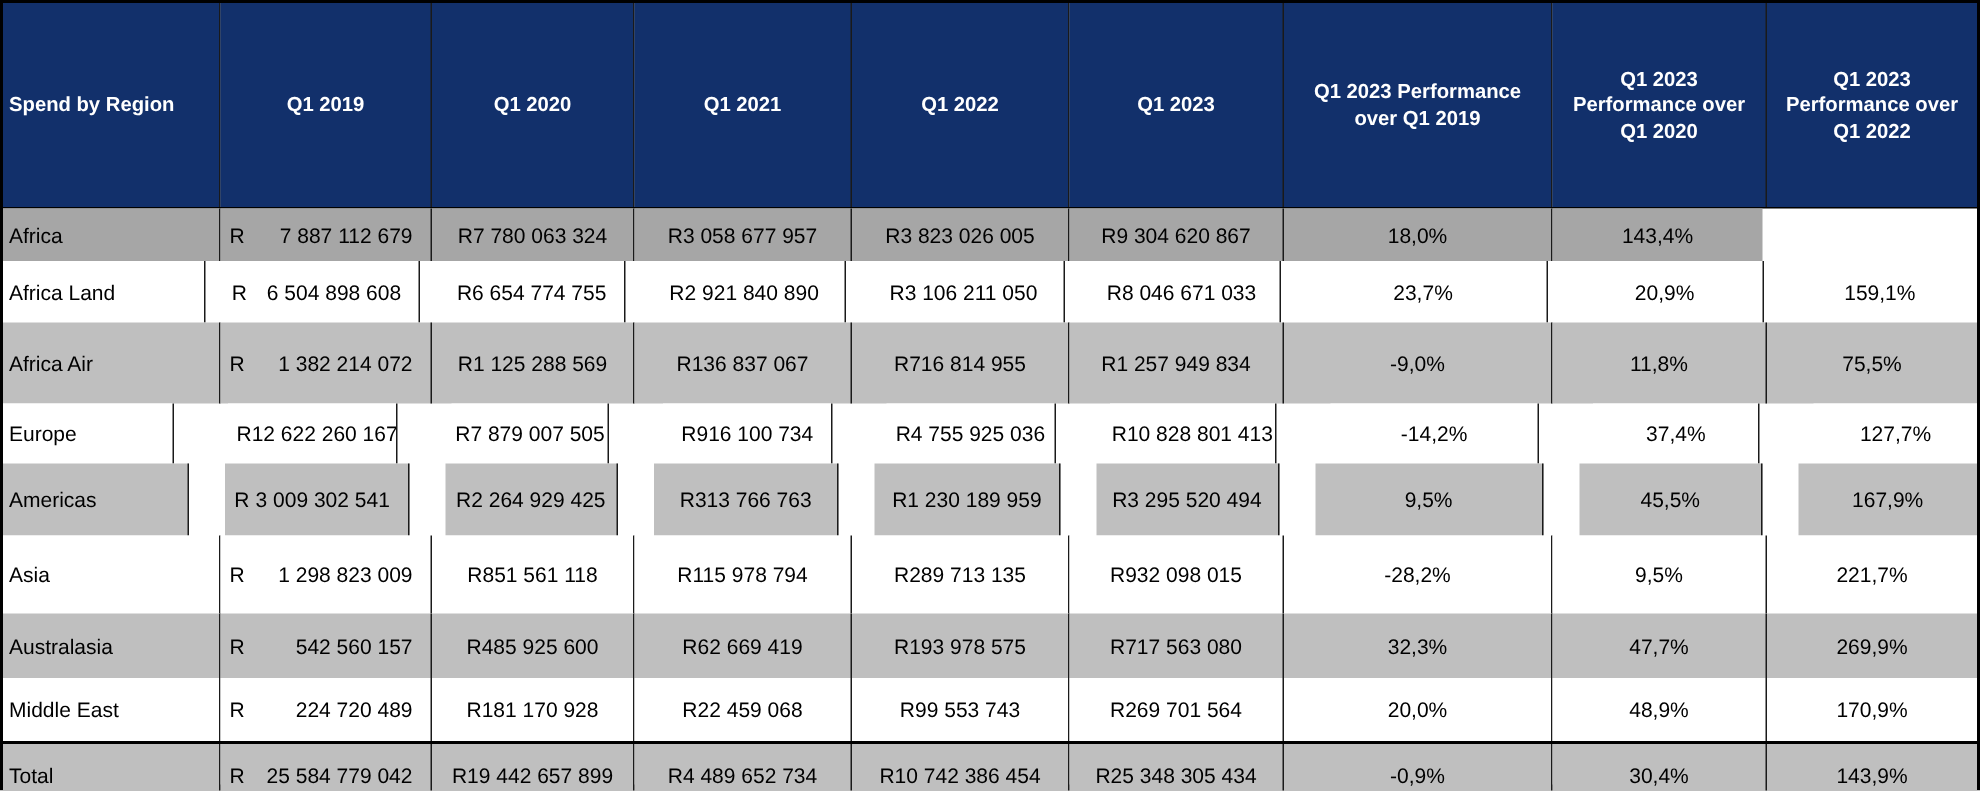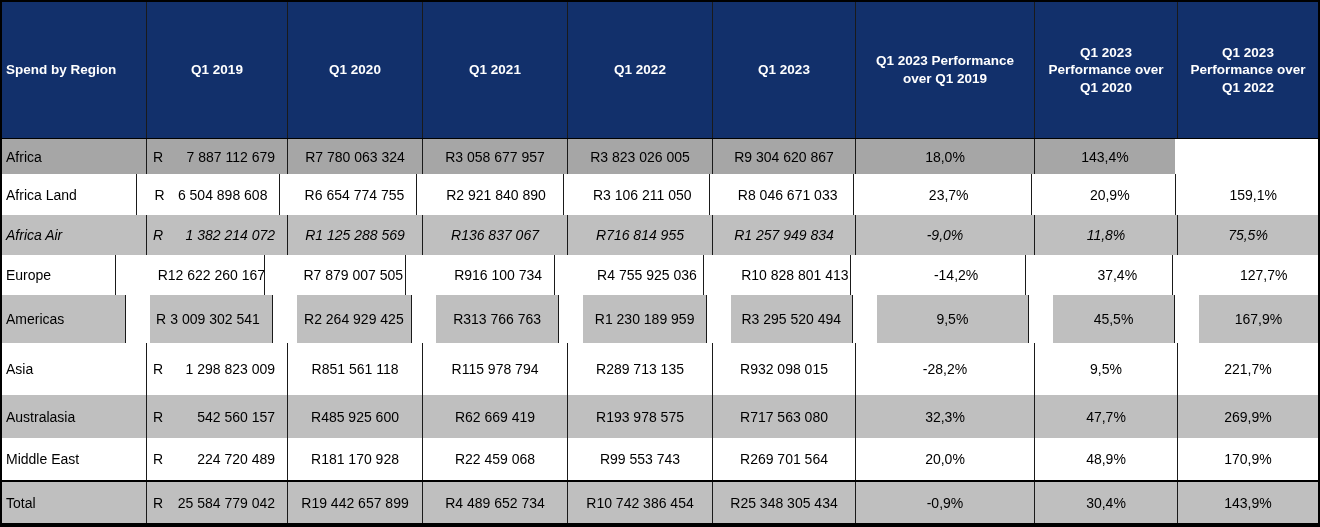--- a/index.html
+++ b/index.html
@@ -79,21 +79,21 @@
           <span>6 504 898 608</span>
         </div>
         <div class="cell c2">R6 654 774 755</div>
         <div class="cell c3">R2 921 840 890</div>
         <div class="cell c4">R3 106 211 050</div>
         <div class="cell c5">R8 046 671 033</div>
         <div class="cell c6">23,7%</div>
         <div class="cell c7">20,9%</div>
         <div class="cell c8 last">159,1%</div>
       </div>
-      <div class="row shade-gray" style="height: 40px; font-style: italic;">
+      <div class="row shade-gray" style="height: 54px;">
         <div class="cell c0 label-cell">Africa Air</div>
         <div class="cell c1 money2019">
           <span>R</span>
           <span>1 382 214 072</span>
         </div>
         <div class="cell c2">R1 125 288 569</div>
         <div class="cell c3">R136 837 067</div>
         <div class="cell c4">R716 814 955</div>
         <div class="cell c5">R1 257 949 834</div>
         <div class="cell c6">-9,0%</div>

